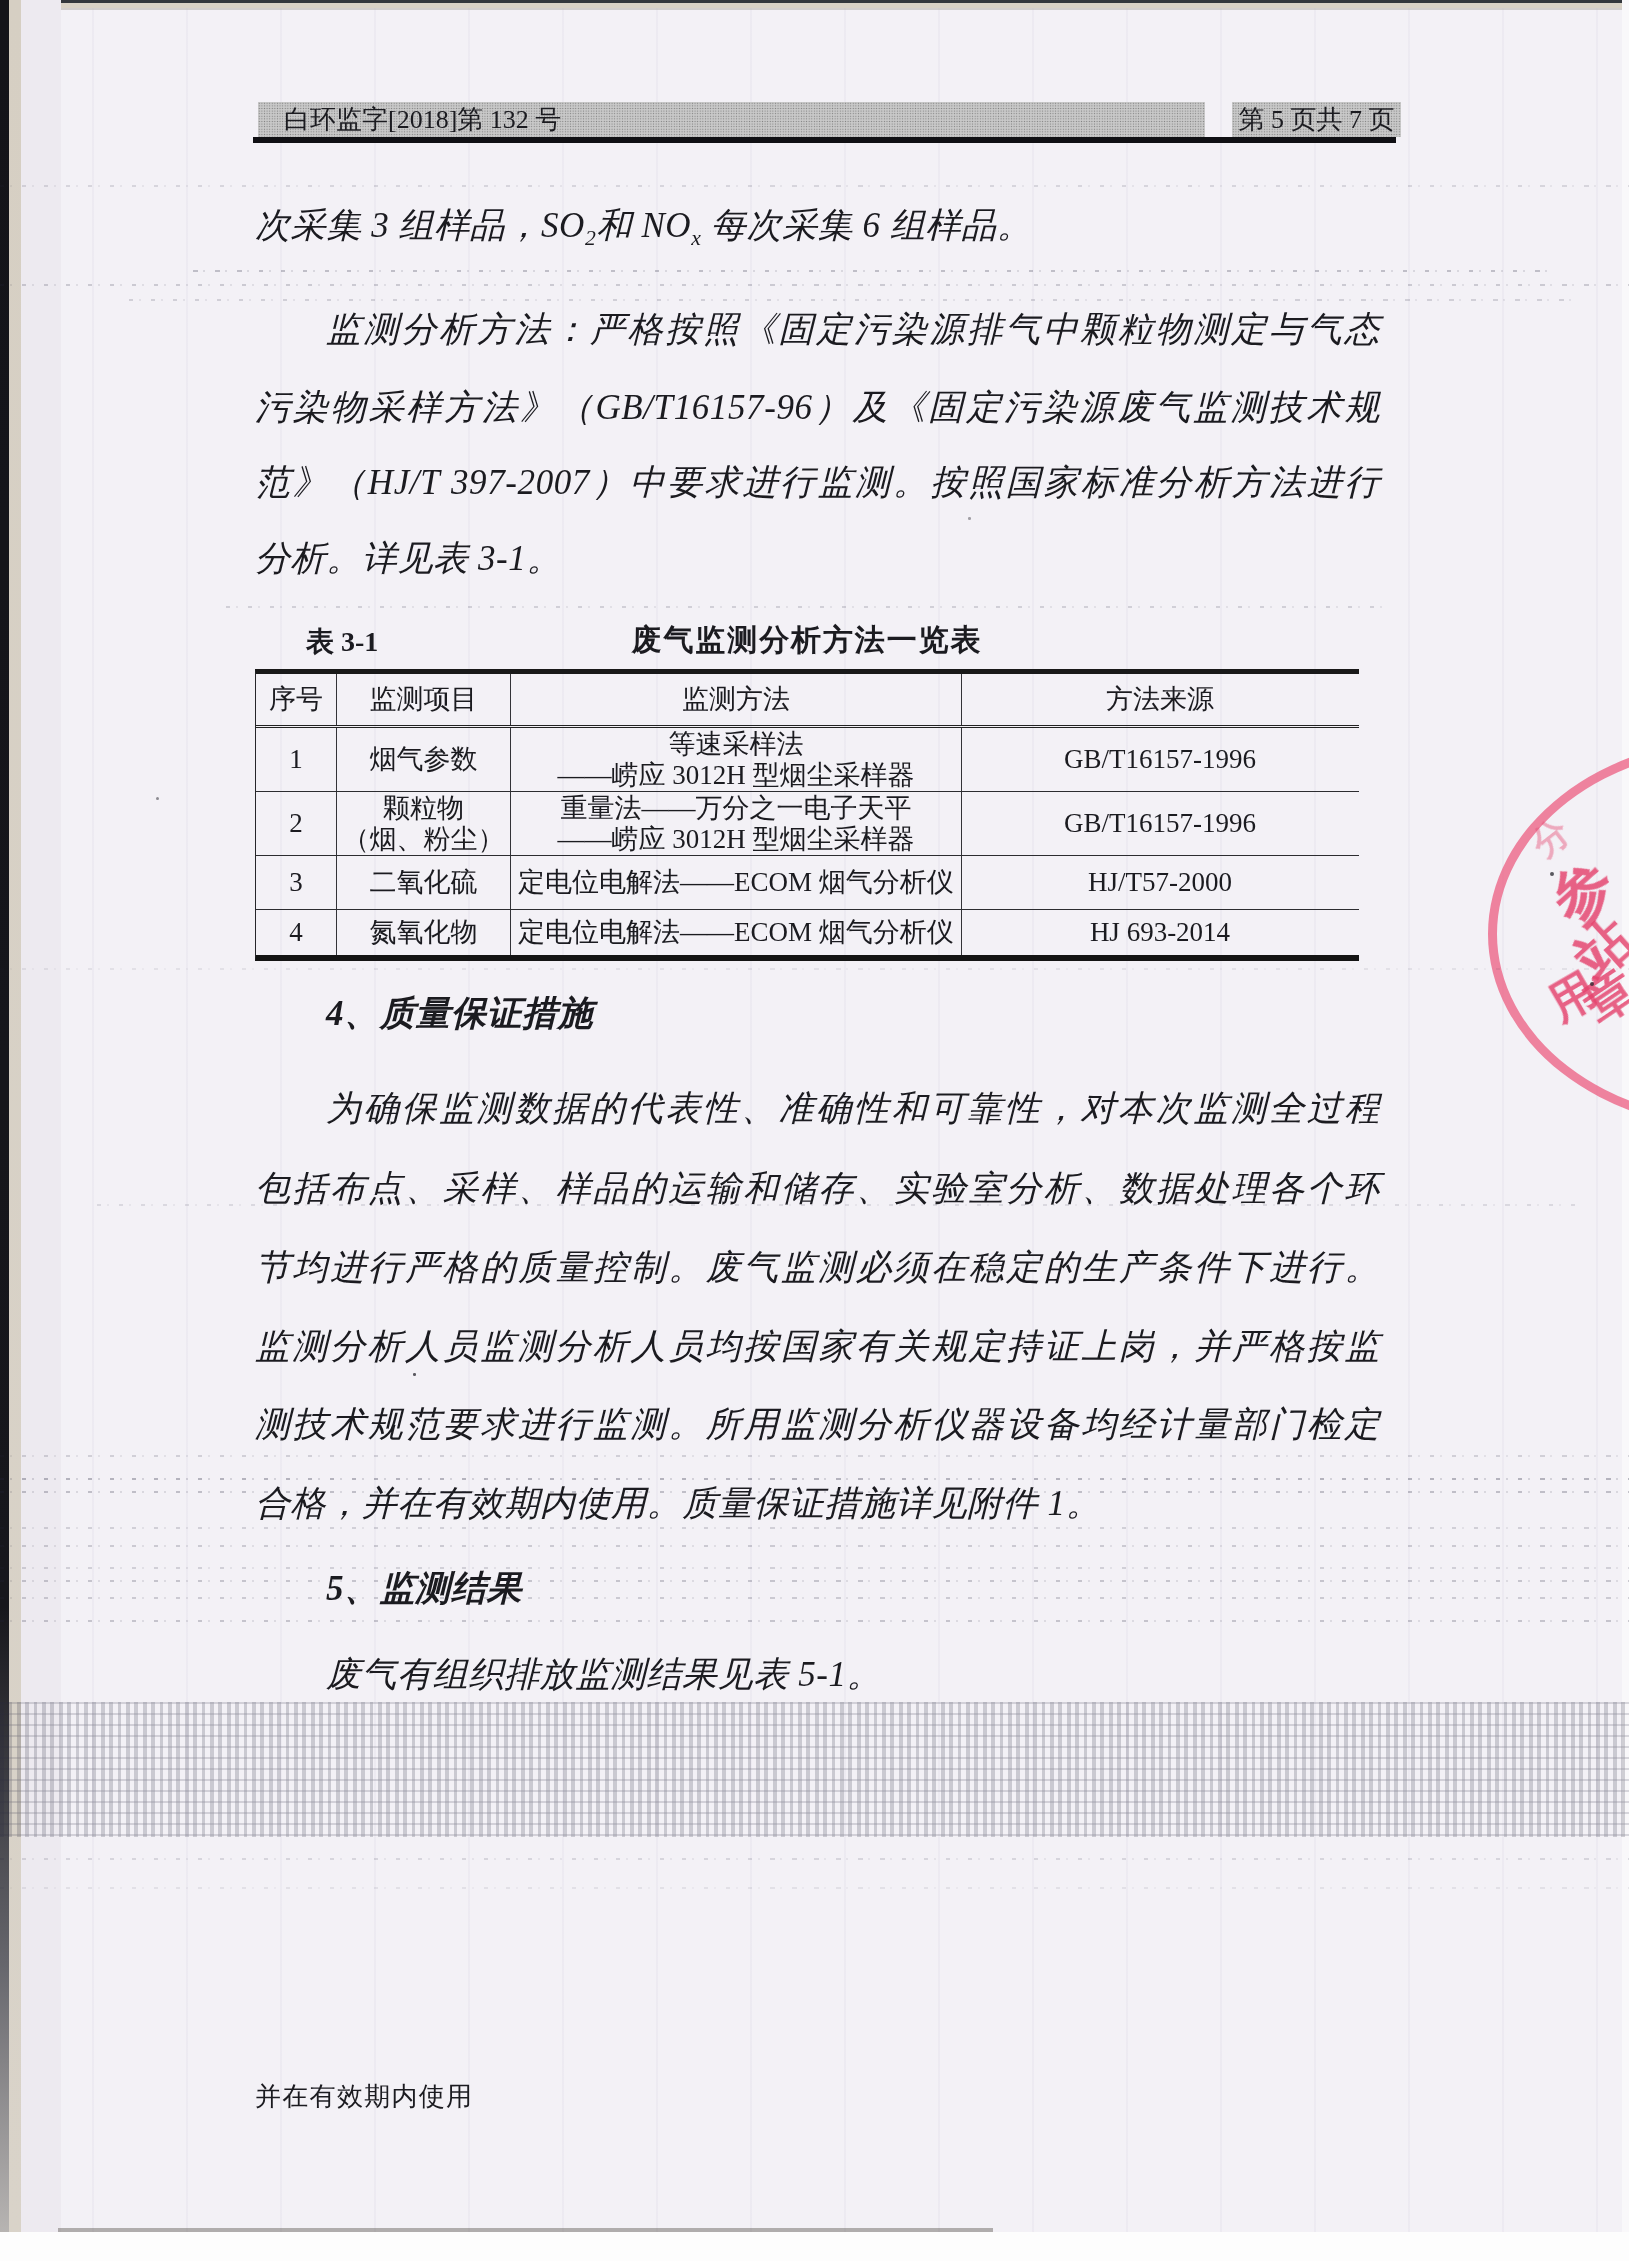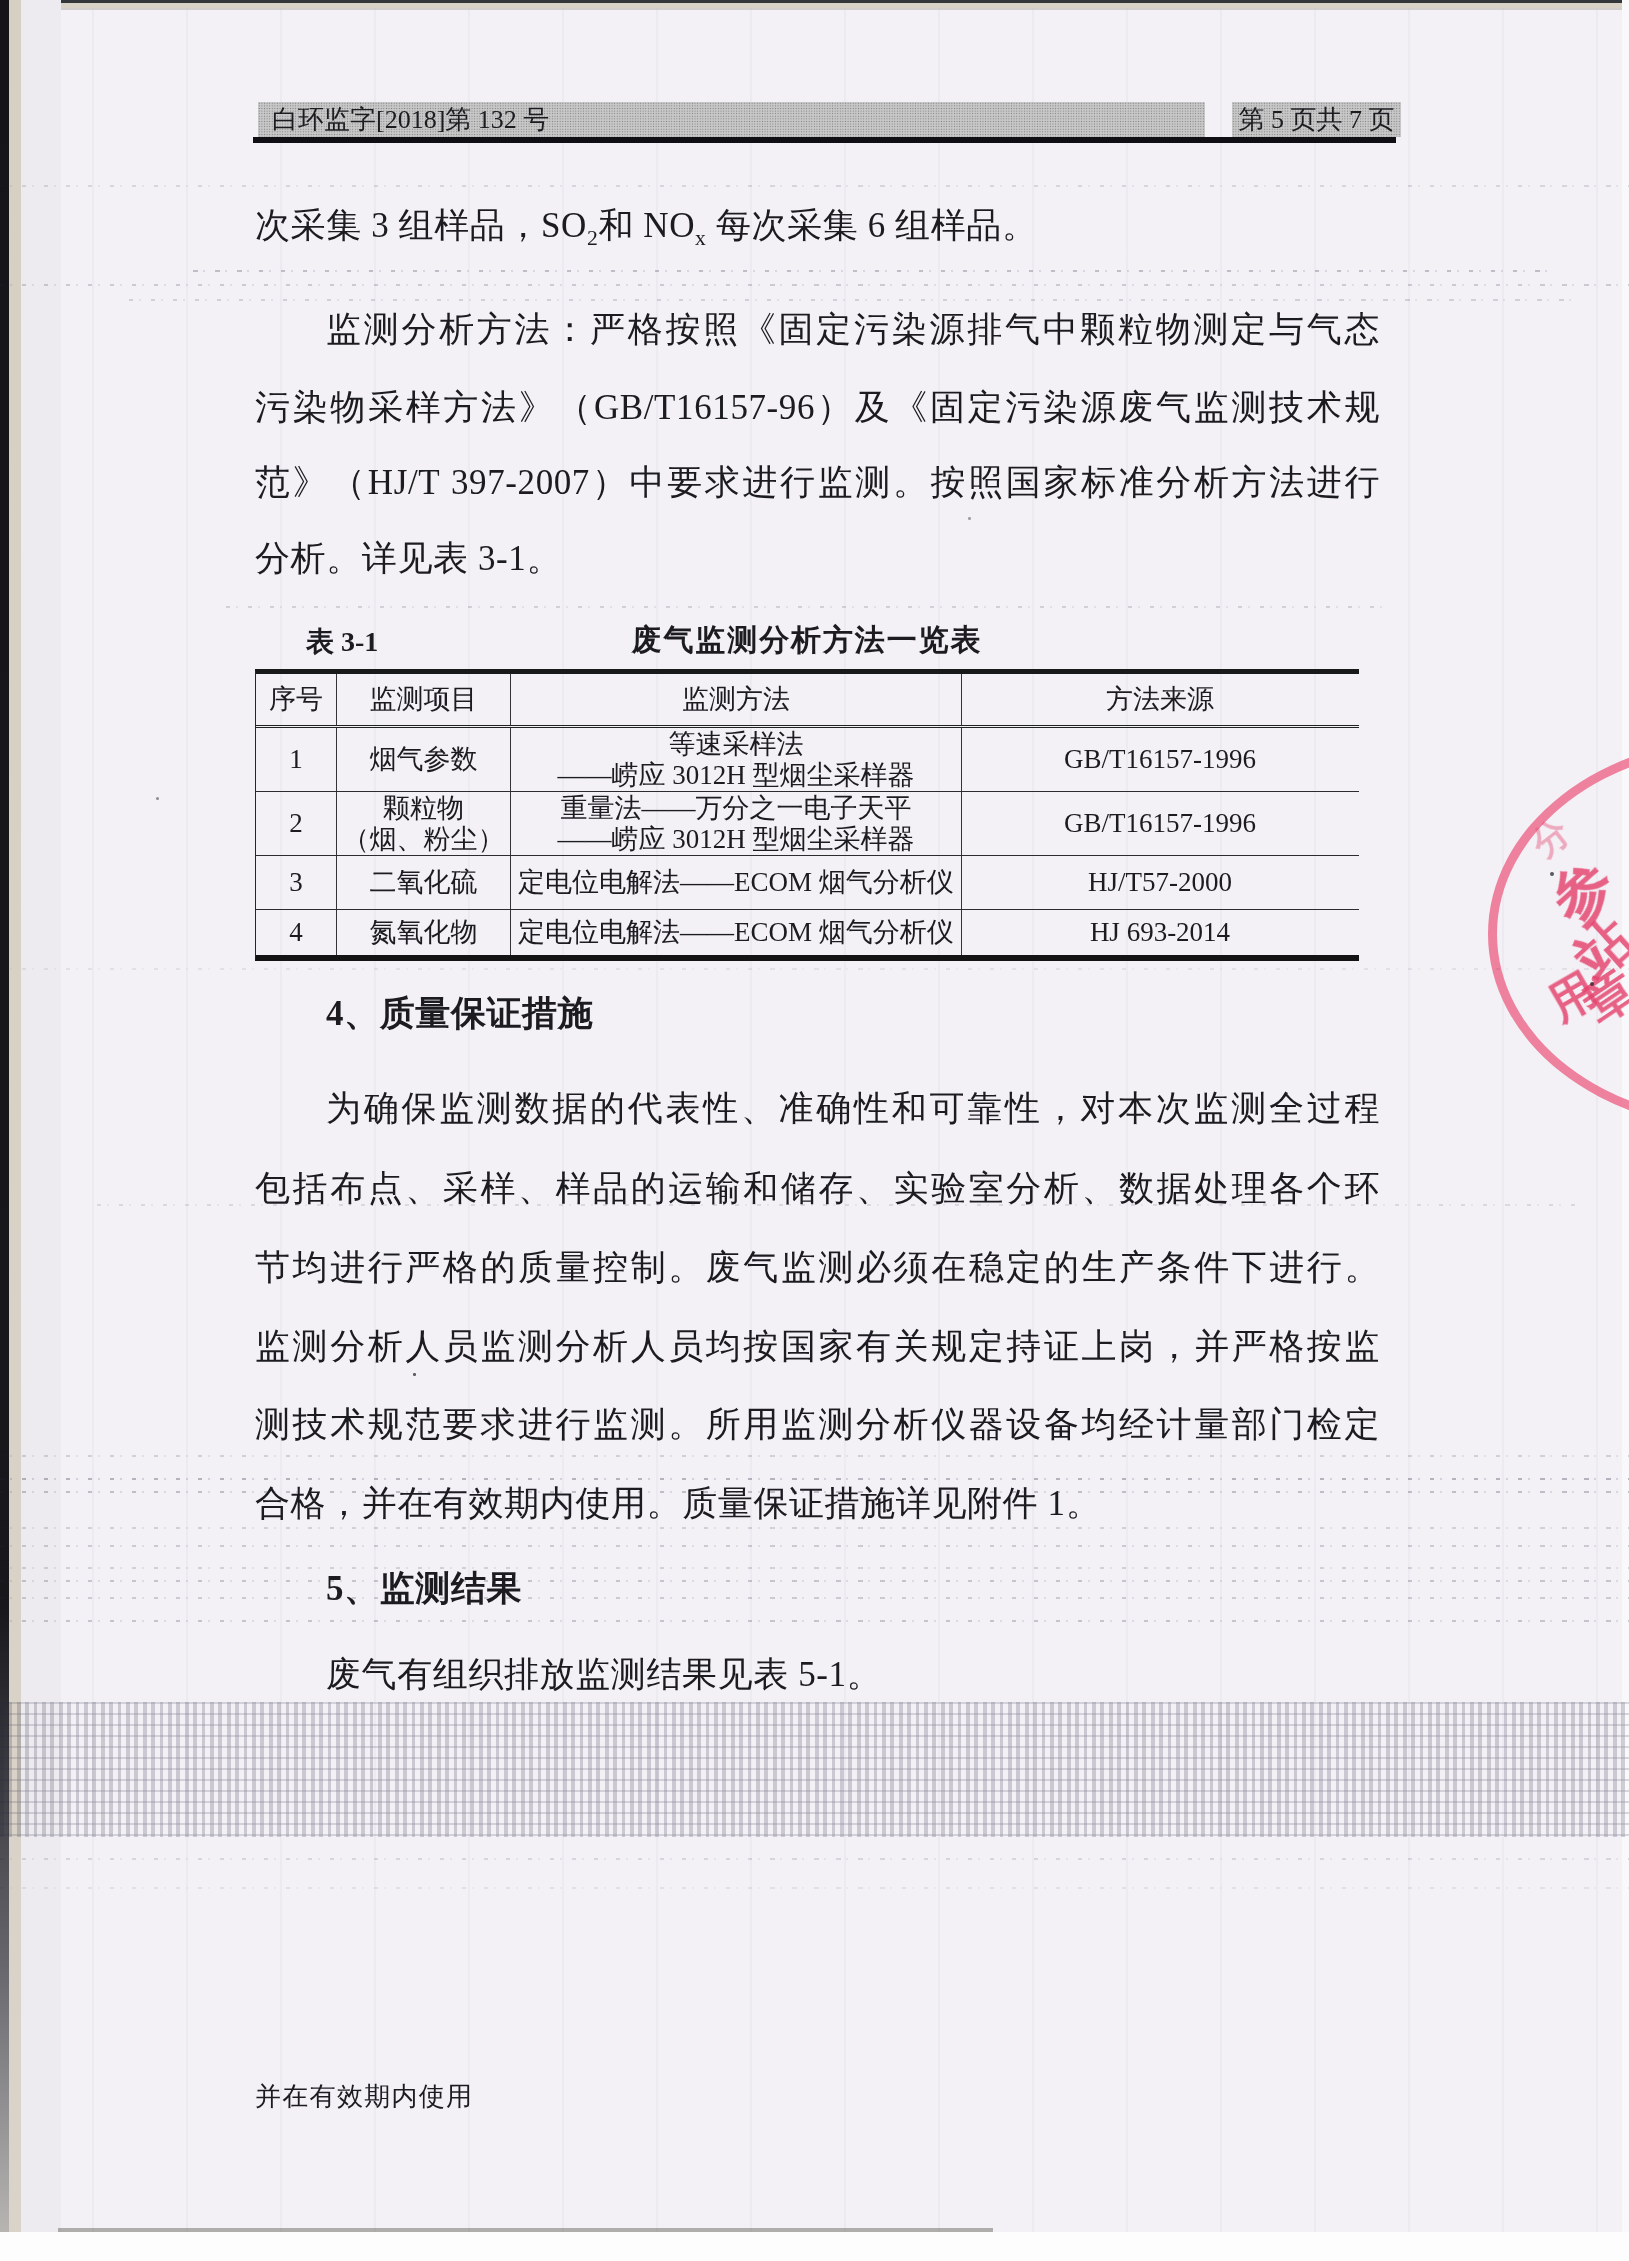--- a/index.html
+++ b/index.html
@@ -16,26 +16,26 @@
   .edge-left-black{left:0;top:0;width:9px;height:2232px;
      background:linear-gradient(180deg,#141419 0%,#17171c 72%,#66666c 88%,#b7b4b2 100%);}
   .edge-left-tan{left:9px;top:0;width:11.6px;height:2232px;background:linear-gradient(180deg,#d6cfc3,#d9d3c9);}
   .edge-left-light{left:20.6px;top:0;width:40px;height:2232px;background:#edeaf0;}
   .edge-right-white{left:1622px;top:0;width:7.7px;height:2261px;background:#f9f8fa;}
   .edge-bottom-streak{left:58px;top:2228px;width:935px;height:3.9px;background:rgba(95,90,84,.45);filter:blur(0.6px);}
   .edge-bottom-white{left:0;top:2232px;width:1630px;height:29px;background:#fdfdfd;}
   
   .hdr-band{top:102px;height:35px;background-color:#c9c9c9;
      background-image:radial-gradient(rgba(55,55,55,.5) 0.6px, transparent 0.9px);background-size:2.6px 2.6px;}
-  .hdr-band1{left:258px;width:947px;font-size:26px;line-height:35px;padding-left:14px;box-sizing:border-box;}
+  .hdr-band1{left:258px;width:947px;font-size:26px;line-height:35px;padding-left:26px;box-sizing:border-box;}
   .hdr-band2{left:1212px;width:169px;display:flex;justify-content:space-between;align-items:center;
      font-size:26px;padding:0 6.4px;box-sizing:border-box;margin-left:20px;}
   .hdr-rule{left:253px;top:137px;width:1143px;height:5.8px;background:#101014;}
   
-  .bodyline{left:255px;width:1125px;font-size:35px;line-height:1.18;letter-spacing:0.6px;}
+  .bodyline{left:255px;width:1125px;font-size:35px;line-height:1.18;letter-spacing:0.6px;font-style:italic;}
   .just{text-align:justify;text-align-last:justify;text-justify:inter-character;}
   .indent{text-indent:71px;}
   .bold{font-weight:700;}
   sub{font-size:.62em;}
   
   .tbl-caption-label{left:306px;top:623px;font-size:28px;font-weight:700;}
   .tbl-caption-title{left:255px;top:620px;width:1104px;text-align:center;font-size:30px;font-weight:700;letter-spacing:1.9px;}
   .tbl{left:255px;top:669px;width:1104px;height:292px;box-sizing:border-box;
      border-top:5.2px solid #191919;border-bottom:6.4px solid #141414;border-left:1.9px solid #26262a;}
   .trow{display:grid;grid-template-columns:81px 174px 451px 396px;box-sizing:border-box;}

